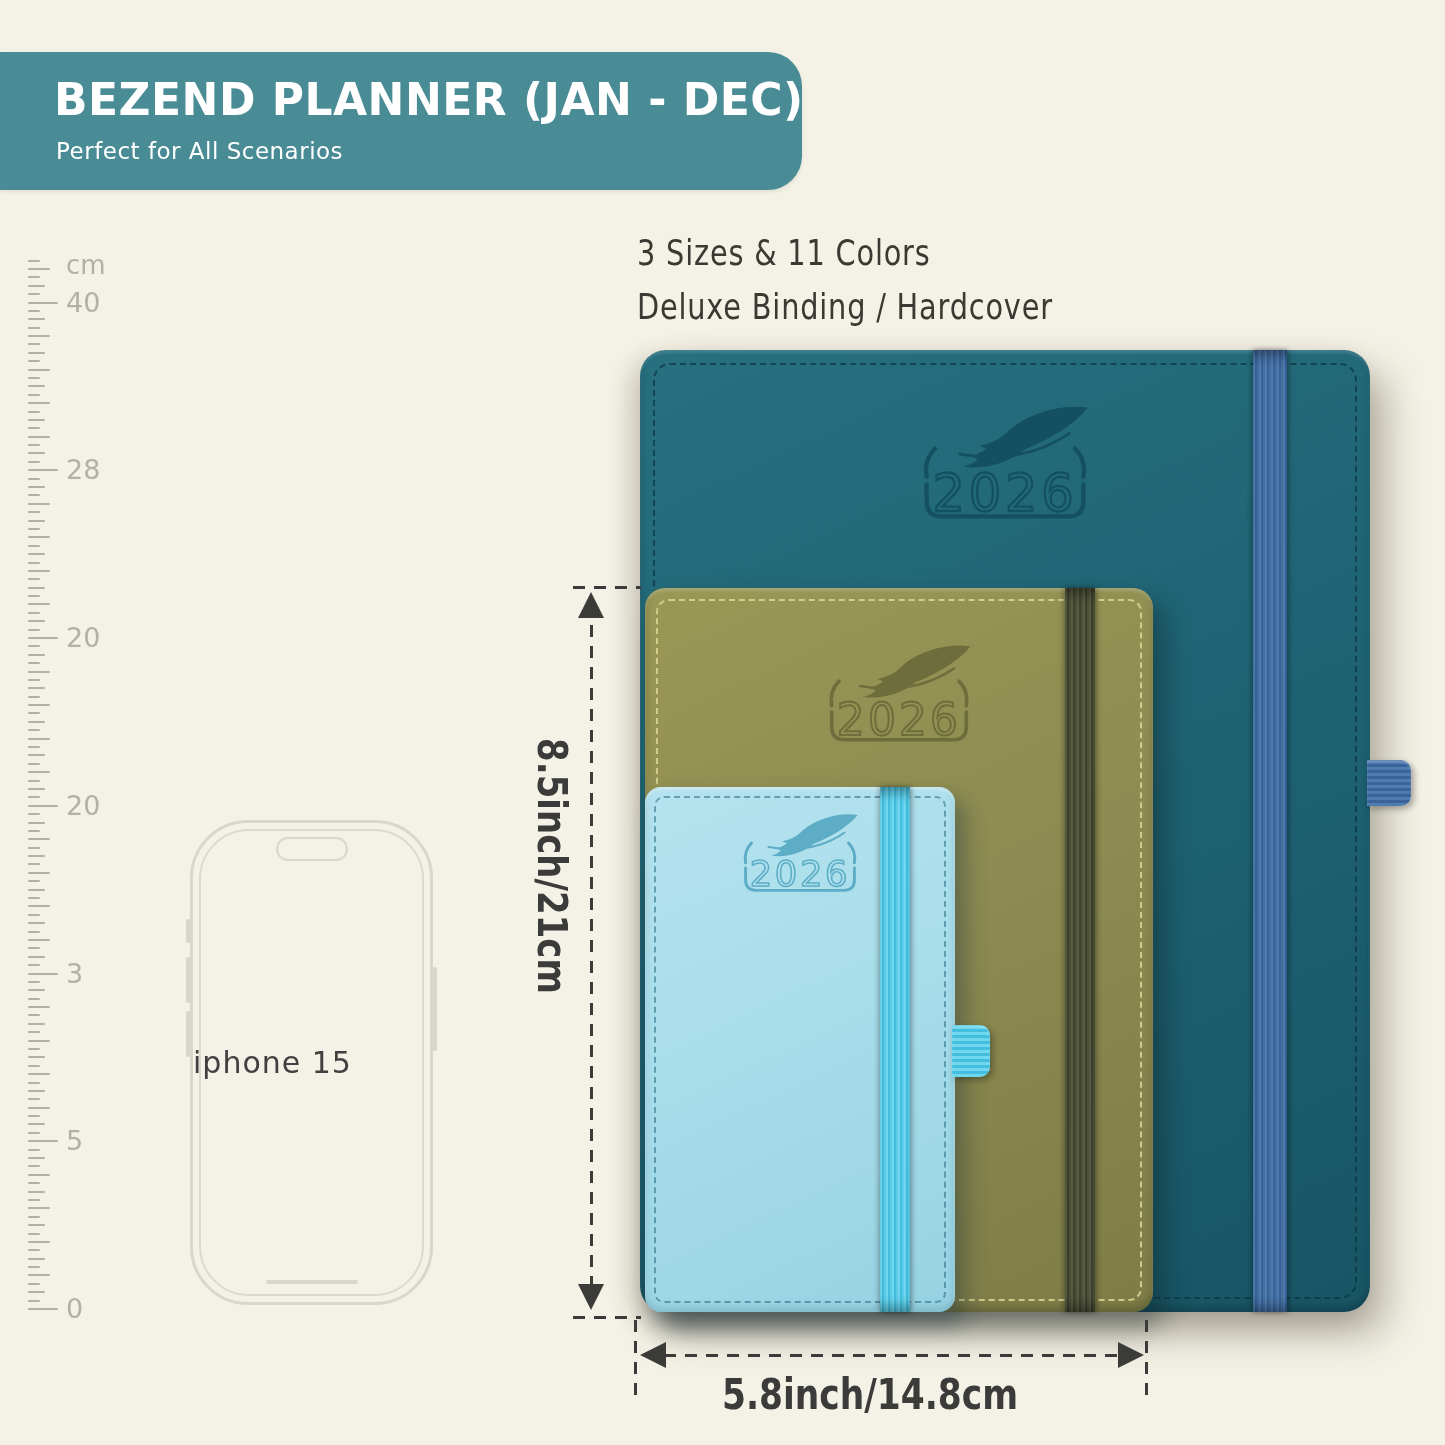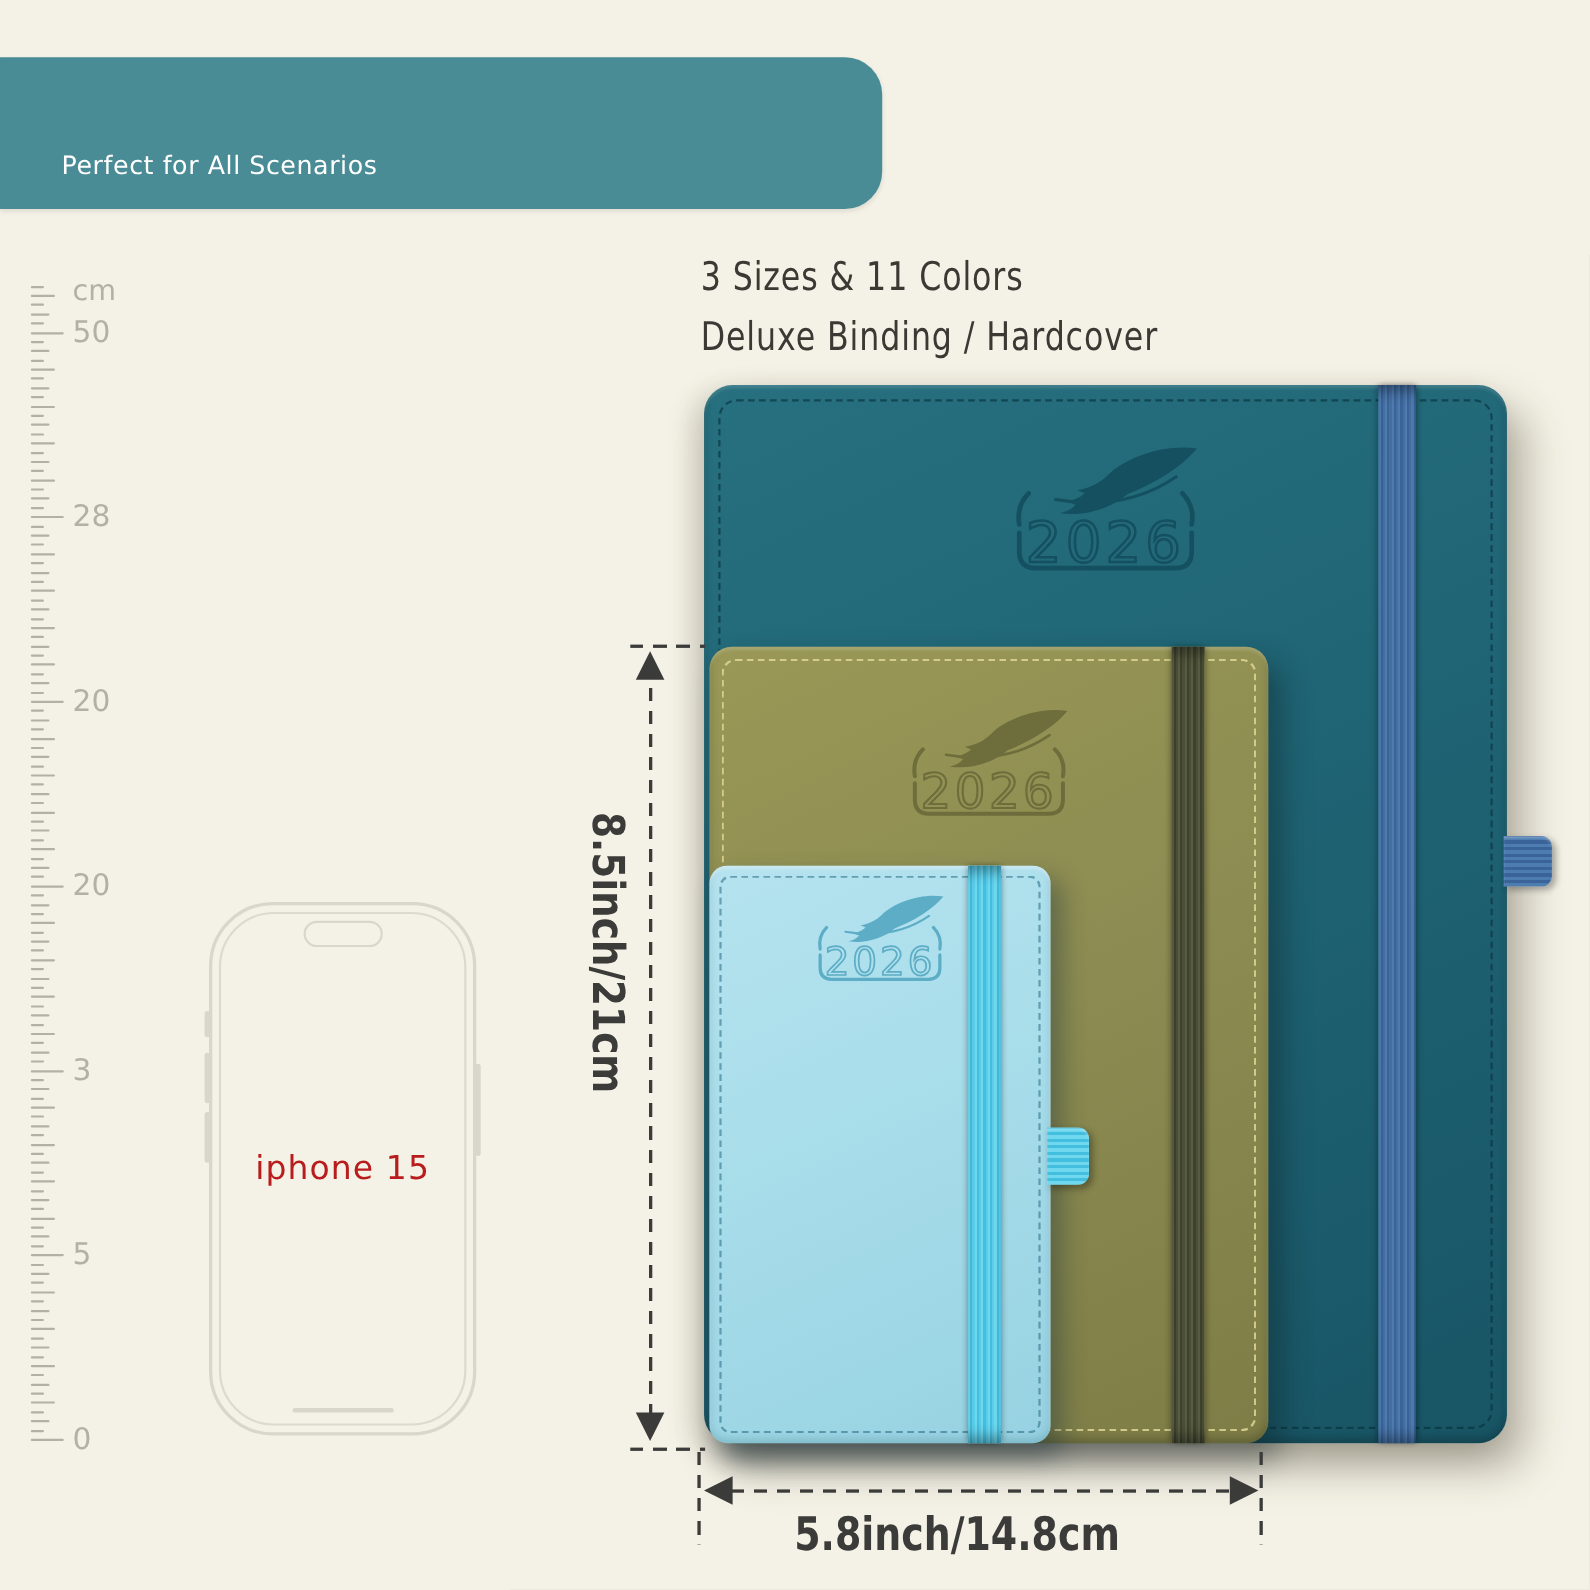--- a/index.html
+++ b/index.html
@@ -32,22 +32,22 @@
     border:2px solid #DCD9CF;border-radius:50px;}
   .phone-island{position:absolute;left:50%;top:14px;transform:translateX(-50%);
     width:72px;height:24px;border:2px solid #D9D6CB;border-radius:14px;box-sizing:border-box;}
   .phone-btn{position:absolute;background:#D9D6CB;border-radius:3px;width:5px;}
   .btn-mute{left:-7px;top:96px;height:24px;}
   .btn-volup{left:-7px;top:134px;height:46px;}
   .btn-voldn{left:-7px;top:188px;height:46px;}
   .btn-power{right:-7px;top:144px;height:84px;}
   .phone-home{position:absolute;left:50%;bottom:18px;transform:translateX(-50%);
     width:92px;height:4px;border-radius:2px;background:#D9D6CB;}
-  .phone-label{position:absolute;left:0;right:0;top:222px;text-align:center;
-    color:#b91c1c;font-size:30px;letter-spacing:1px;}
+  .phone-label{position:absolute;left:0;right:0;top:222px;text-align:left;
+    color:#404040;font-size:30px;letter-spacing:1px;}
   
   .planner{position:absolute;box-sizing:border-box;}
   .stitch{position:absolute;border-radius:14px;pointer-events:none;}
   .p-teal{left:640px;top:350px;width:730px;height:962px;border-radius:26px;z-index:1;
     background:linear-gradient(155deg,#27707f 0%,#1F6474 45%,#185565 100%);
     box-shadow:16px 22px 38px rgba(60,55,35,.35),-10px 8px 24px rgba(60,55,35,.18),
       inset 0 3px 3px rgba(255,255,255,.14),inset 0 -5px 9px rgba(0,0,0,.22);}
   .p-teal .stitch{left:13px;top:13px;right:13px;bottom:13px;border:2px dashed rgba(10,50,62,.65);border-radius:17px;}
   .p-olive{left:645px;top:588px;width:508px;height:724px;border-radius:20px;z-index:2;
     background:linear-gradient(155deg,#999856 0%,#8D8C52 45%,#7e7d47 100%);
@@ -102,20 +102,21 @@
     transform:rotate(90deg) scaleX(.85);}
   .hdim-label{position:absolute;left:620px;top:1370px;width:500px;text-align:center;
     color:var(--dim);font-size:42px;font-weight:600;white-space:nowrap;transform:scaleX(.82);}
 </style>
 </head>
 <body>
 
 <div class="stage">
 
   <div class="banner">
+    <div class="title">BEZEND PLANNER (JAN - DEC)</div>
     <div class="subtitle">Perfect for All Scenarios</div>
   </div>
 
   <div class="note-line note1">3 Sizes &amp; 11 Colors</div>
   <div class="note-line note2">Deluxe Binding / Hardcover</div>
 
   <div class="ruler">
     <div class="runit">cm</div>
   <div class="tick" style="top: 1058px; width: 30px;"></div>
       <div class="tick" style="top: 1049.61px; width: 12px;"></div>
@@ -236,21 +237,21 @@
       <div class="tick" style="top: 85.05px; width: 22px;"></div>
       <div class="tick" style="top: 76.6625px; width: 12px;"></div>
       <div class="tick" style="top: 68.275px; width: 17px;"></div>
       <div class="tick" style="top: 59.8875px; width: 12px;"></div>
       <div class="tick" style="top: 51.5px; width: 30px;"></div>
       <div class="tick" style="top: 43.1125px; width: 12px;"></div>
       <div class="tick" style="top: 34.725px; width: 17px;"></div>
       <div class="tick" style="top: 26.3375px; width: 12px;"></div>
       <div class="tick" style="top: 17.95px; width: 22px;"></div>
       <div class="tick" style="top: 9.5625px; width: 12px;"></div>
-      <div class="rlabel" style="top: 37.5px;">50</div>
+      <div class="rlabel" style="top: 37.5px;">40</div>
       <div class="rlabel" style="top: 205.25px;">28</div>
       <div class="rlabel" style="top: 373px;">20</div>
       <div class="rlabel" style="top: 540.75px;">20</div>
       <div class="rlabel" style="top: 708.5px;">3</div>
       <div class="rlabel" style="top: 876.25px;">5</div>
       <div class="rlabel" style="top: 1044px;">0</div>
     </div>
 
   <div class="phone">
     <div class="phone-screen"></div>

